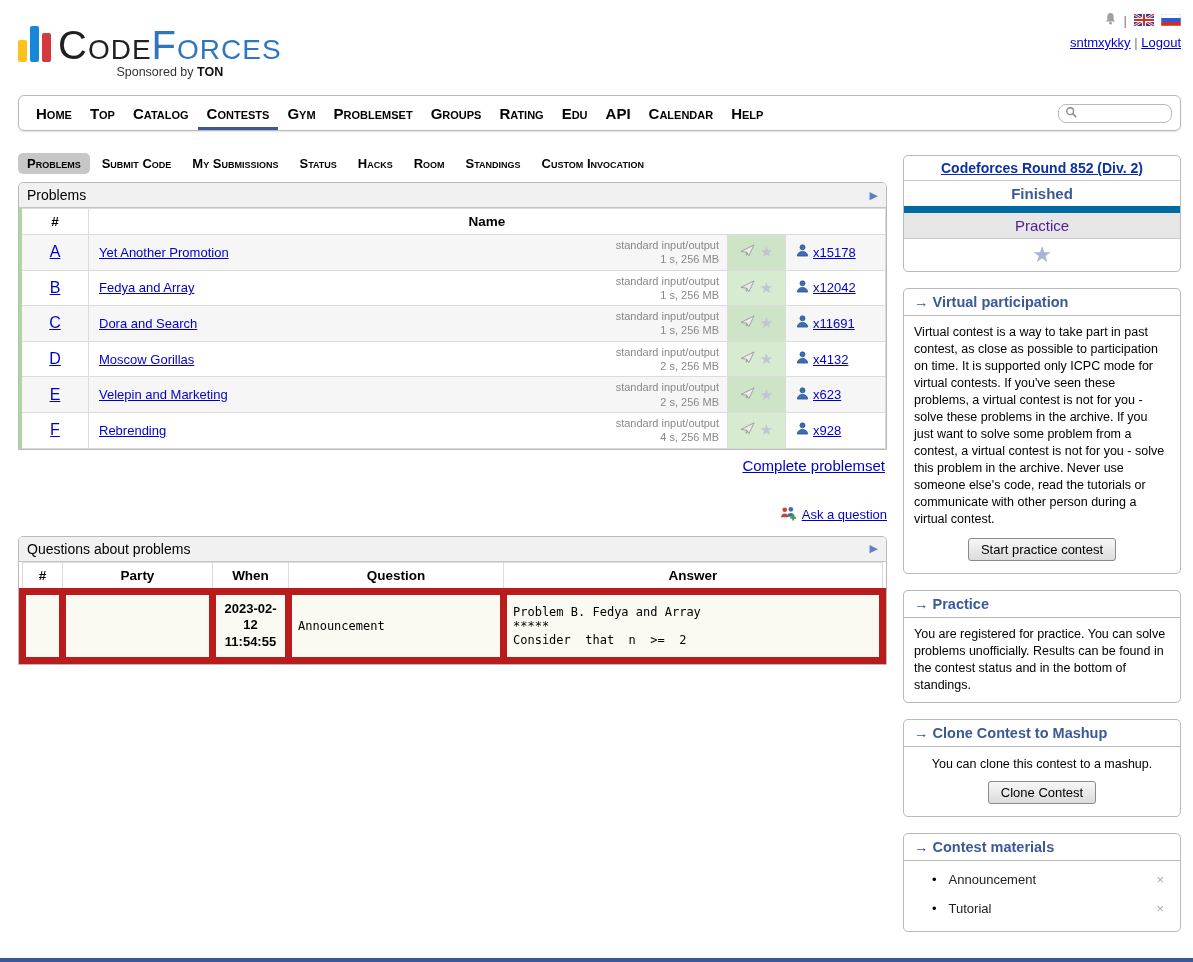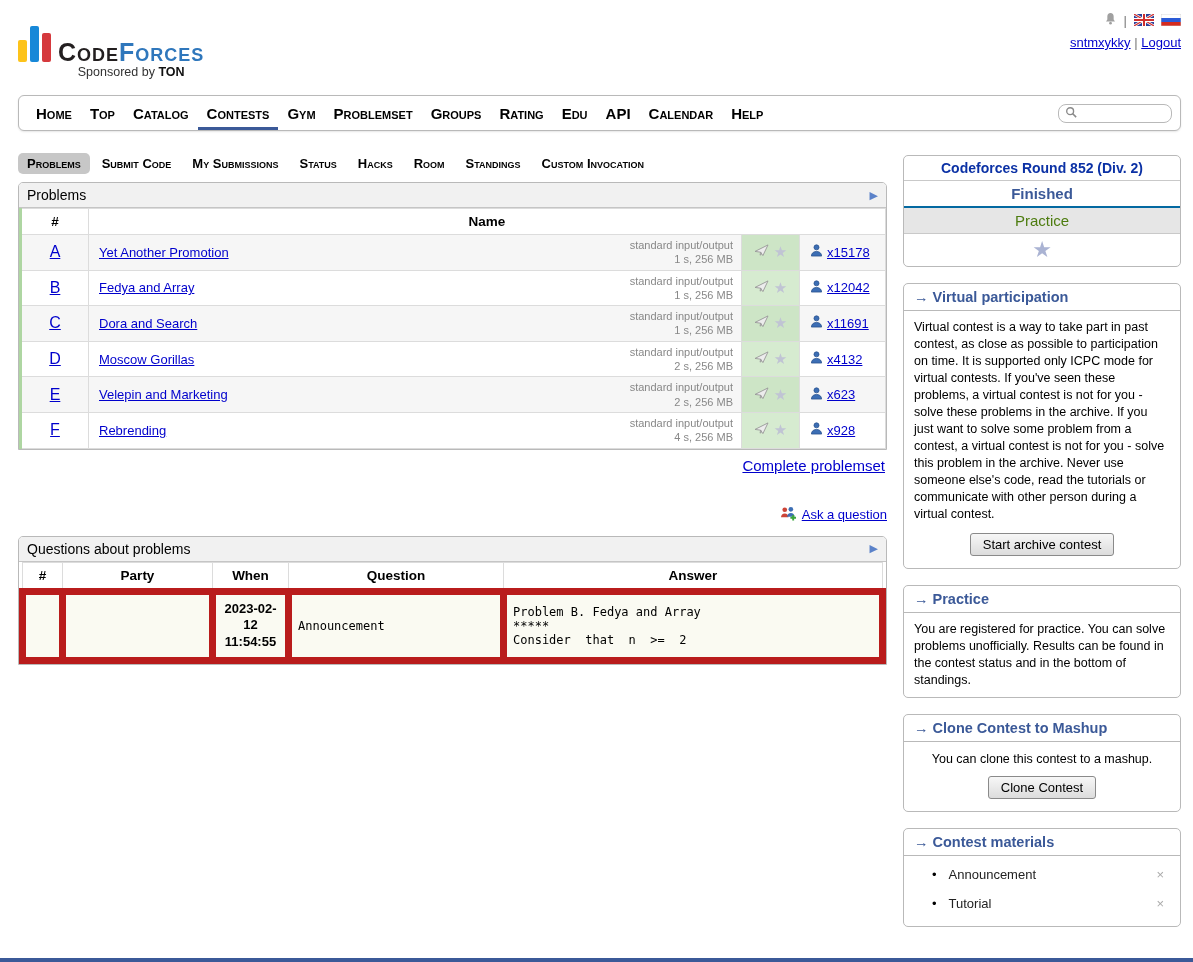--- a/index.html
+++ b/index.html
@@ -13,21 +13,21 @@
 
   
   .header { display:flex; justify-content:space-between; padding-top:8px; height:78px; }
   .logo-area { display:flex; align-items:flex-end; gap:7px; }
   .logo-bars { display:flex; align-items:flex-end; gap:3px; padding-bottom:16px; }
   .bar { width:9px; border-radius:2px; }
   .bar-yellow { height:22px; background:#fdc31a; }
   .bar-blue   { height:36px; background:#1788d8; }
   .bar-red    { height:29px; background:#d5393d; }
   .logo-textwrap { line-height:1; }
-  .logo-text { font-variant:small-caps; font-weight:bold; font-size:25px; letter-spacing:1px; color:#231f20; }
+  .logo-text { font-variant:small-caps; font-weight:normal; font-size:40px; letter-spacing:1px; color:#231f20; }
   .logo-text .forces { color:#2f77bc; }
   .logo-sub { font-size:12.5px; color:#333; text-align:center; margin-top:1px; }
   .logo-sub b { color:#111; }
   .top-right { text-align:right; padding-top:4px; font-size:13px; }
   .icons-row { display:flex; justify-content:flex-end; align-items:center; gap:7px; height:16px; }
   .sep { color:#777; }
   .user-row { margin-top:7px; }
   .user-row a { color:#0000cc; text-decoration:underline; }
   .flag { display:inline-block; line-height:0; }
 
@@ -68,44 +68,44 @@
   .problems-table tbody tr:nth-child(odd) td { background:#f6f6f6; }
   .col-letter { width:68px; text-align:center; border-left:3px solid #aed6a2 !important; }
   .col-letter a, .pname, .solved-link, .below-link, .ask-link { color:#0000cc; text-decoration:underline; }
   .name-wrap { display:flex; justify-content:space-between; align-items:center; }
   .pname { margin-left:4px; font-size:13px; }
   .limits { text-align:right; color:#888; font-size:11px; line-height:1.3; padding-right:2px; }
   .col-actions { width:58px; text-align:center; white-space:nowrap;
     background:#d6ebd0 !important; }
   .problems-table tbody tr:nth-child(odd) .col-actions { background:#cde5c6 !important; }
   .star-glyph { color:#c0c4d4; font-size:15px; margin-left:5px; }
-  .col-solved { width:86px; }
+  .col-solved { width:100px; }
   .solved-link { display:flex; align-items:center; gap:4px; padding-left:4px; font-size:13px; }
 
   .below-table { text-align:right; margin:7px 2px 0 0; font-size:15px; }
   .ask-row { display:flex; justify-content:flex-end; align-items:center; gap:5px;
     margin-top:32px; font-size:13px; }
 
   
   .questions-widget { margin-top:12px; }
   .questions-table th { padding:5px; border:1px solid #dcdcdc; font-size:13.5px; background:#fff; }
   .questions-table td { border:7px solid #b91c1c; padding:6px; background:#fafaf2; vertical-align:middle; }
   .q-num { width:40px; } .q-party { width:150px; } .q-when { width:76px; } .q-question { width:215px; }
   .when-cell { font-weight:bold; text-align:center; font-size:13px; line-height:1.3; }
   .mono { font-family:"DejaVu Sans Mono", monospace; font-size:12px; white-space:pre; }
 
   
   .sidebox { border:1px solid #b9b9b9; border-radius:5px; background:#fff; }
   .sidebox-title { color:#3b5998; font-weight:bold; font-size:14.5px; padding:5px 10px;
     border-bottom:1px solid #b9b9b9; }
   .sidebox-body { padding:8px 10px; font-size:12.5px; line-height:1.36; }
   .cbox-row { text-align:center; padding:4px 6px; font-size:13px; }
-  .cbox-title a { color:#0b31a5; font-weight:bold; font-size:14px; }
+  .cbox-title a { color:#0b31a5; font-weight:bold; text-decoration:underline; font-size:14px; }
   .cbox-status { font-weight:bold; color:#3b5998; border-top:1px solid #c9c9c9; font-size:15px; }
-  .cbox-mode { background:#e6e6e6; color:#4d7c0f; border-top:2px solid #0369a1; font-size:15px; }
+  .cbox-mode { background:#e6e6e6; color:#4c1d95; border-top:7px solid #0369a1; font-size:15px; }
   .cbox-star { border-top:1px solid #c9c9c9; padding:3px; }
   .cbox-star .star-glyph { font-size:22px; color:#aab3d3; margin:0; }
   .btn { font-family:"Liberation Sans", sans-serif; font-size:13px; padding:3px 12px;
     border:1px solid #8a8a8a; border-radius:3px; background:linear-gradient(#f7f7f7,#dcdcdc); cursor:pointer; }
   .btn-row { text-align:center; padding:2px 0 12px; }
   .clone-text { text-align:center; padding:10px 8px 8px; font-size:12.5px; }
   .materials { list-style:none; margin:4px 0 8px; padding:0 10px; }
   .materials li { display:flex; align-items:center; padding:7px 2px; font-size:13px; }
   .materials li::before { content:"•"; margin:0 12px 0 16px; }
   .materials .mat-label { flex:1; color:#222; }
@@ -446,21 +446,21 @@
         <div class="cbox-row cbox-mode">Practice</div>
         <div class="cbox-row cbox-star">
           <span class="star-glyph">★</span>
         </div>
       </div>
 
       <div class="sidebox">
         <div class="sidebox-title">→ Virtual participation</div>
         <div class="sidebox-body">Virtual contest is a way to take part in past contest, as close as possible to participation on time. It is supported only ICPC mode for virtual contests. If you've seen these problems, a virtual contest is not for you - solve these problems in the archive. If you just want to solve some problem from a contest, a virtual contest is not for you - solve this problem in the archive. Never use someone else's code, read the tutorials or communicate with other person during a virtual contest.</div>
         <div class="btn-row">
-          <button class="btn">Start archive contest</button>
+          <button class="btn">Start practice contest</button>
         </div>
       </div>
 
       <div class="sidebox">
         <div class="sidebox-title">→ Practice</div>
         <div class="sidebox-body">You are registered for practice. You can solve problems unofficially. Results can be found in the contest status and in the bottom of standings.</div>
       </div>
 
       <div class="sidebox">
         <div class="sidebox-title">→ Clone Contest to Mashup</div>

